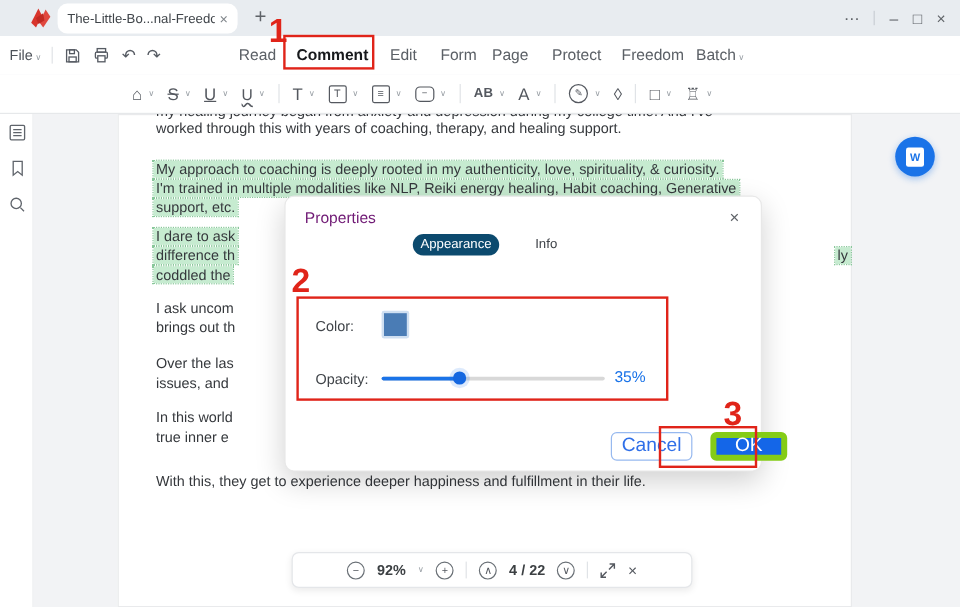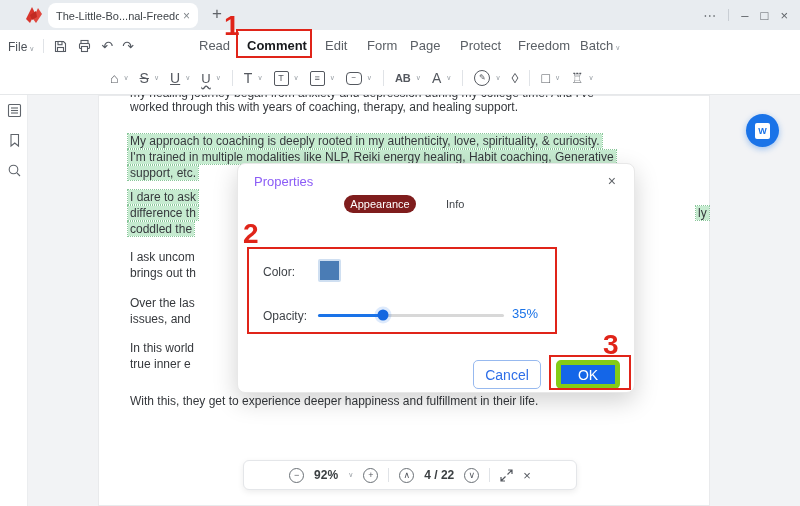--- a/index.html
+++ b/index.html
@@ -50,34 +50,34 @@
   .page{position:absolute;left:70px;top:0;width:612px;height:411px;background:#fff;border:1px solid #e9eaec;box-sizing:border-box;}
   .doc-line{position:absolute;font-size:12px;line-height:14px;color:#35383c;white-space:nowrap;z-index:2;}
   .doc-line.hl{background:#c6ebd0;outline:1px dotted #89c79a;padding:0 2px;margin-left:-2px;}
 
   
   .fab{position:absolute;left:746px;top:114px;width:33px;height:33px;border-radius:50%;background:#1a73e8;box-shadow:0 2px 6px rgba(26,115,232,.4);display:flex;align-items:center;justify-content:center;z-index:20;}
   .fab-doc{width:15px;height:16px;background:#fff;border-radius:2px;display:flex;align-items:center;justify-content:center;font-size:9px;font-weight:bold;color:#1a73e8;}
 
   
   .dialog{position:absolute;left:237px;top:163px;width:398px;height:230px;background:#fff;border:1px solid #e8e8e8;border-radius:8px;box-shadow:0 8px 24px rgba(0,0,0,.18);box-sizing:border-box;z-index:10;}
-  .dlg-title{position:absolute;left:16px;top:10px;font-size:13px;color:#8b5cf6;}
+  .dlg-title{position:absolute;left:16px;top:10px;font-size:13px;color:#701a75;}
   .dlg-close{position:absolute;right:18px;top:9px;font-size:14px;color:#5f6368;}
-  .dlg-tab.pill{position:absolute;left:106px;top:31px;width:72px;height:18px;background:#7f1d1d;color:#fff;border-radius:9px;font-size:11px;display:flex;align-items:center;justify-content:center;}
+  .dlg-tab.pill{position:absolute;left:106px;top:31px;width:72px;height:18px;background:#0c4a6e;color:#fff;border-radius:9px;font-size:11px;display:flex;align-items:center;justify-content:center;}
   .dlg-tab.plain{position:absolute;left:208px;top:34px;font-size:11px;color:#3f4348;}
   .row-label{position:absolute;left:25px;font-size:12px;color:#3f4348;}
   .color-label{top:101px;}
   .opacity-label{top:145px;}
   .swatch{position:absolute;left:80px;top:95px;width:23px;height:23px;background:#cfdff1;border-radius:2px;}
   .swatch-inner{position:absolute;inset:2px;}
   .slider{position:absolute;left:80px;top:150px;width:186px;height:3px;background:#d8d8d8;border-radius:2px;}
   .slider-fill{position:absolute;left:0;top:0;height:3px;background:#1a73e8;border-radius:2px;}
   .slider-thumb{position:absolute;top:1px;width:11px;height:11px;border-radius:50%;background:#1467e0;transform:translate(-50%,-50%);box-shadow:0 0 0 3px rgba(26,115,232,.15);}
   .opacity-value{position:absolute;left:274px;top:142px;font-size:13px;color:#1a73e8;}
-  .btn{position:absolute;top:196px;height:29px;border-radius:5px;font-size:14px;font-family:"Liberation Sans",sans-serif;display:flex;align-items:center;justify-content:center;box-sizing:border-box;}
+  .btn{position:absolute;top:196px;height:24px;border-radius:5px;font-size:16px;font-family:"Liberation Sans",sans-serif;display:flex;align-items:center;justify-content:center;box-sizing:border-box;margin-left:36px;}
   .btn-cancel{left:235px;width:68px;background:#fff;border:1px solid #97b9ef;color:#2f6fe8;}
   .btn-ok{left:318px;width:64px;background:#1466e8;border:5px solid #84cc16;color:#fff;}
 
   
   .statusbar{position:absolute;left:243px;top:460px;width:334px;height:30px;background:#fff;border:1px solid #e4e6e9;border-radius:6px;box-shadow:0 2px 6px rgba(0,0,0,.08);display:flex;align-items:center;justify-content:center;gap:10px;box-sizing:border-box;z-index:20;color:#3c4043;}
   .circ{width:15px;height:15px;border:1px solid #6a7076;border-radius:50%;display:flex;align-items:center;justify-content:center;font-size:9px;color:#54585f;box-sizing:border-box;line-height:1;}
   .sb-text{font-size:12px;font-weight:bold;color:#3c4043;}
   .sb-chev{font-size:7px;color:#9aa0a6;}
   .sb-x{font-size:13px;color:#54585f;}
 

